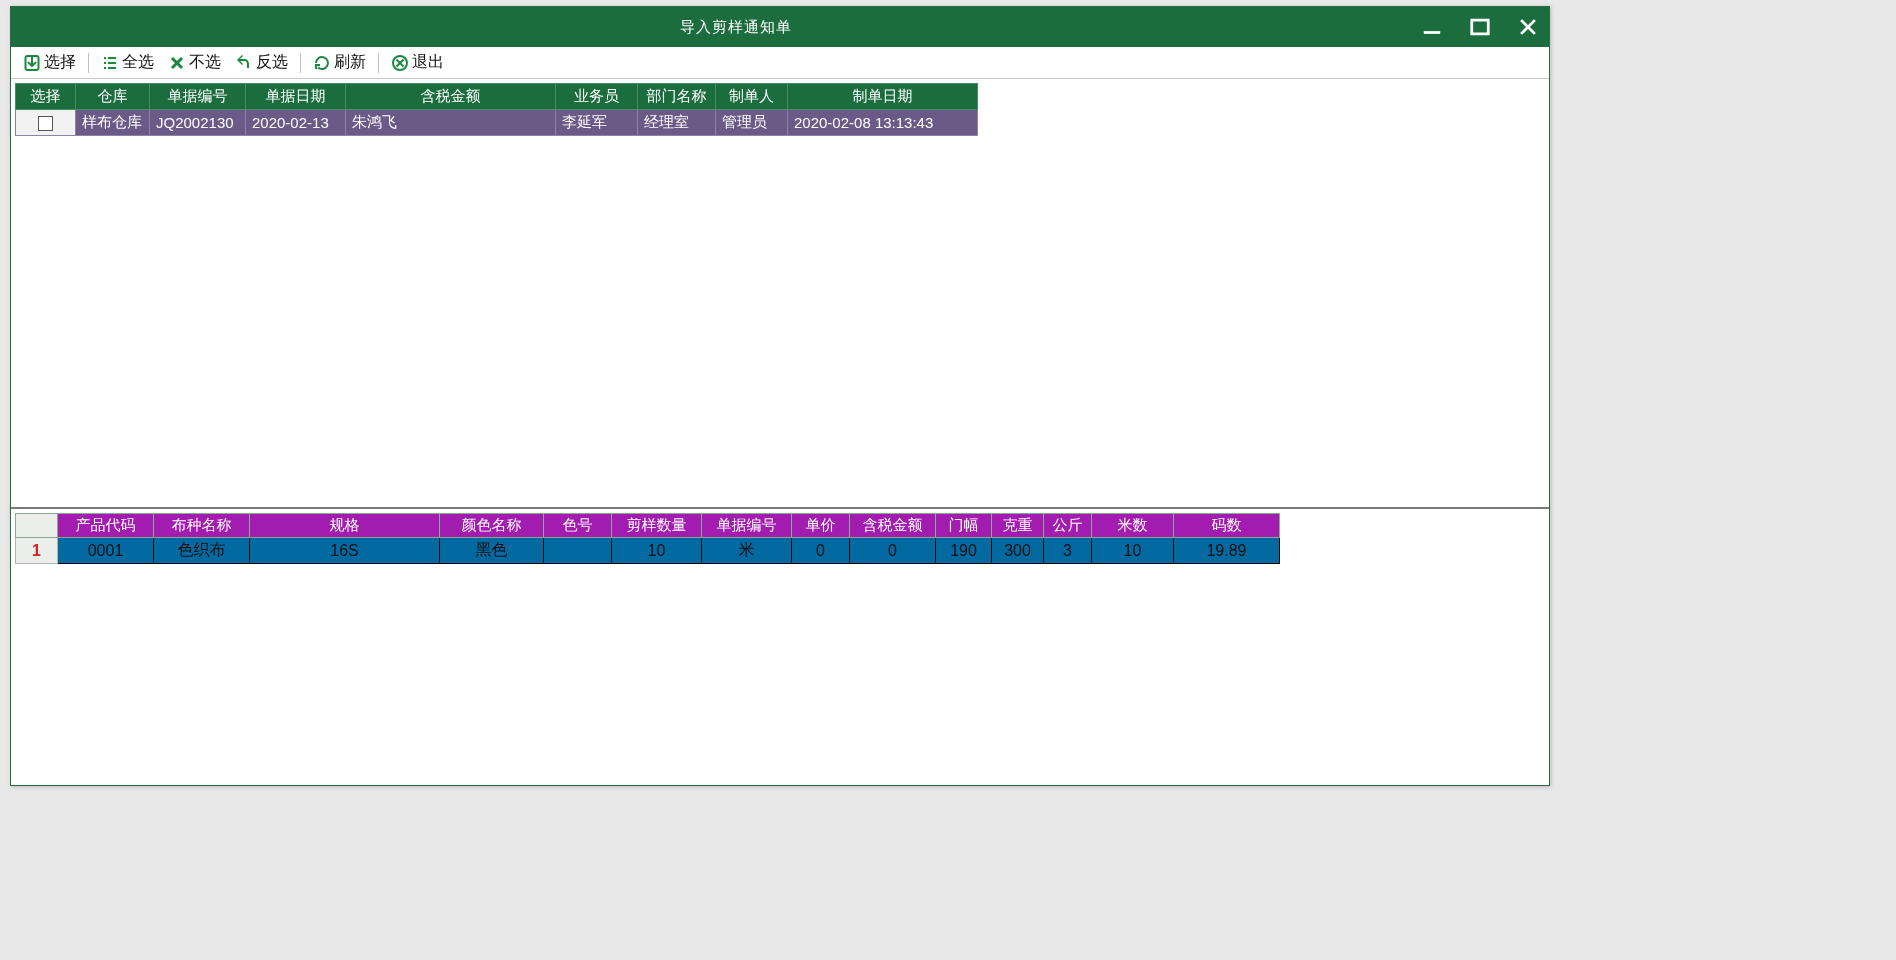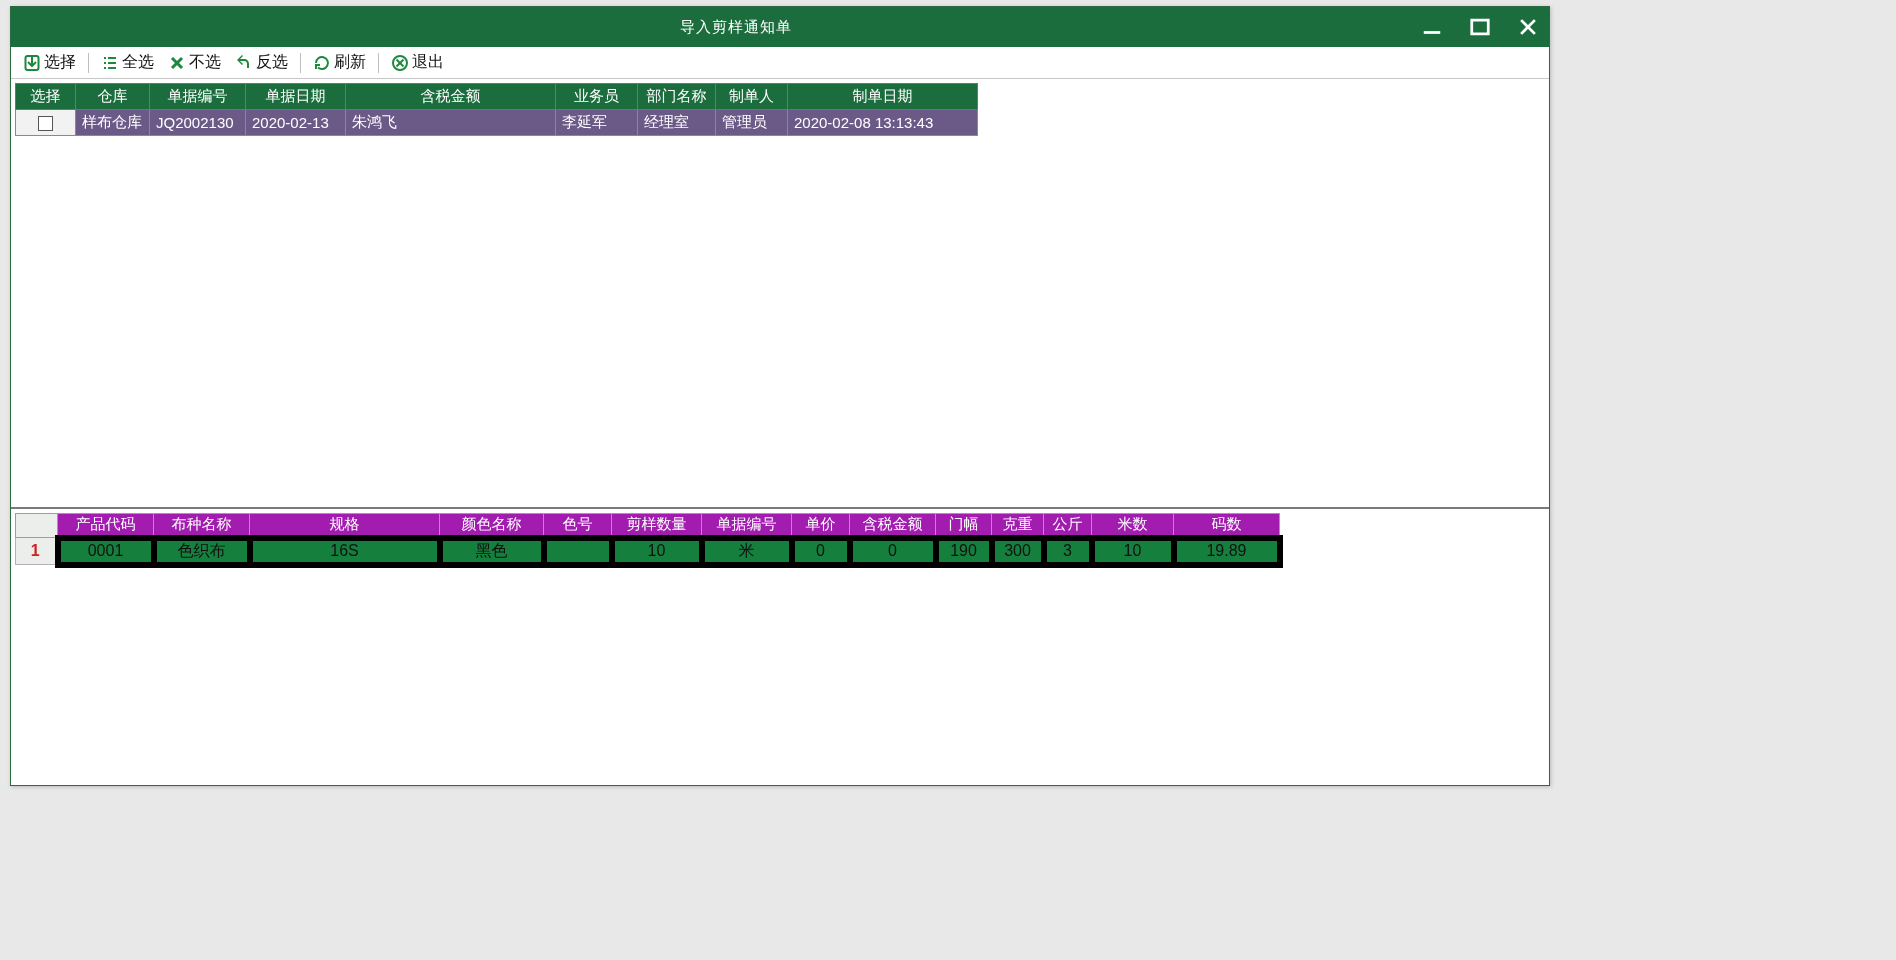--- a/index.html
+++ b/index.html
@@ -146,24 +146,24 @@
     background: #a21caf;
     color: #fff;
     font-weight: normal;
     font-size: 15px;
     border: 1px solid #8aa893;
     height: 24px;
     padding: 0 6px;
     text-align: center;
   }
   .grid-lower td {
-    background: #15803d;
+    background: #0369a1;
     color: #111;
     font-size: 16px;
-    border: 6px solid #000000;
+    border: 1px solid #000000;
     height: 26px;
     padding: 0 6px;
     text-align: center;
     white-space: nowrap;
   }
   .grid-lower th.corner {
     background: #eceeec;
     color: #000;
   }
   .grid-lower td.rownum {

